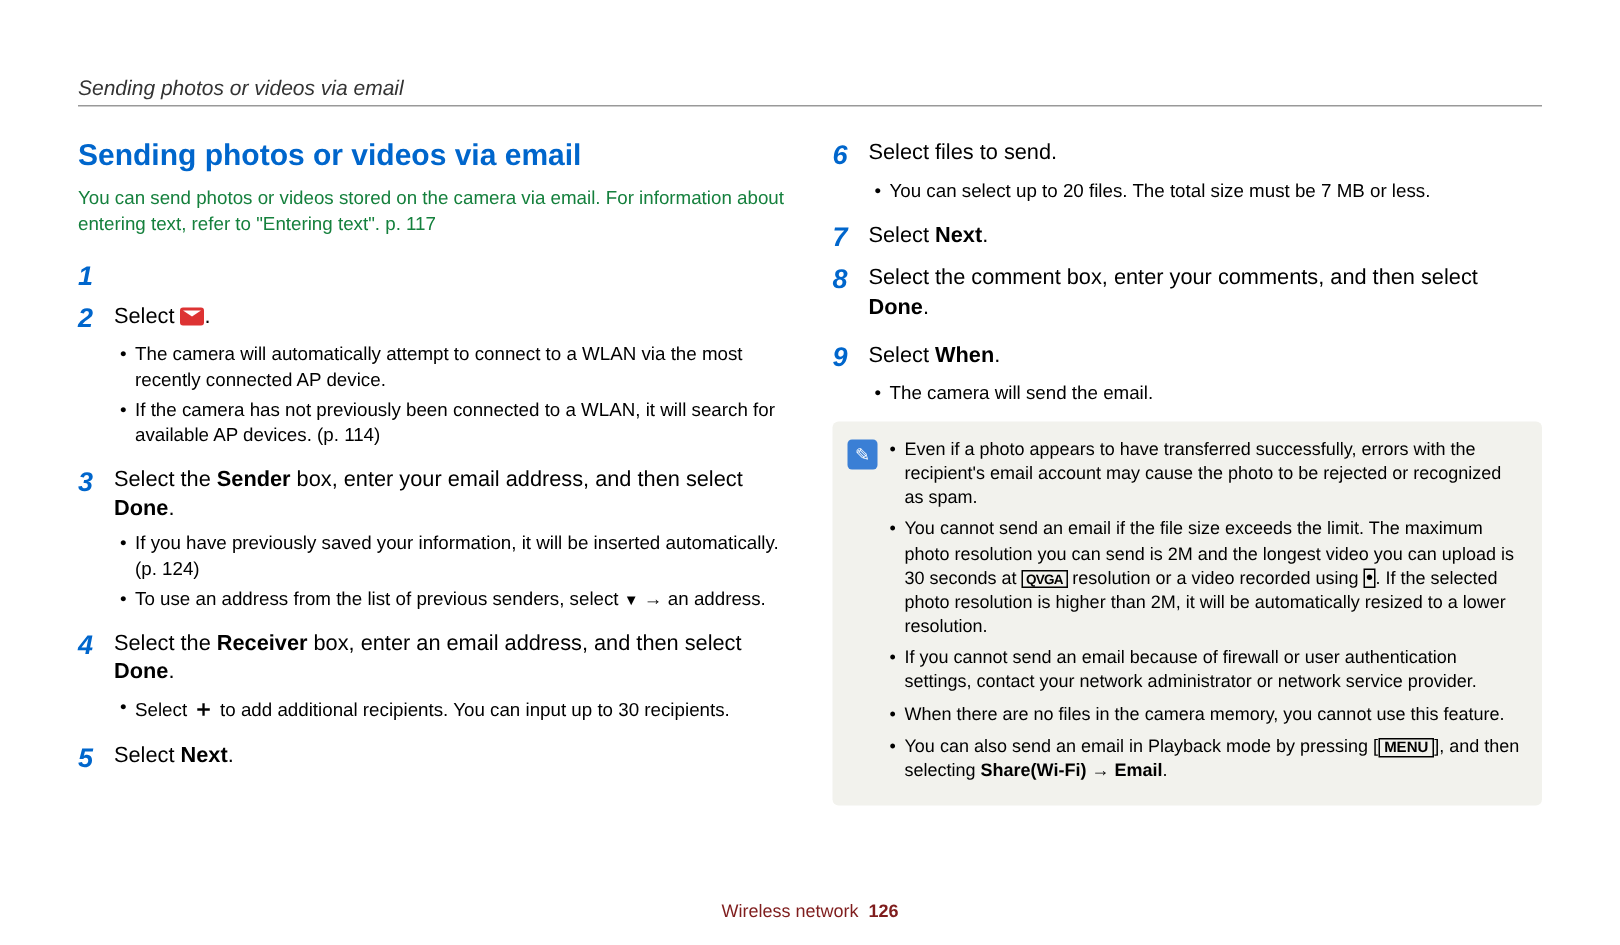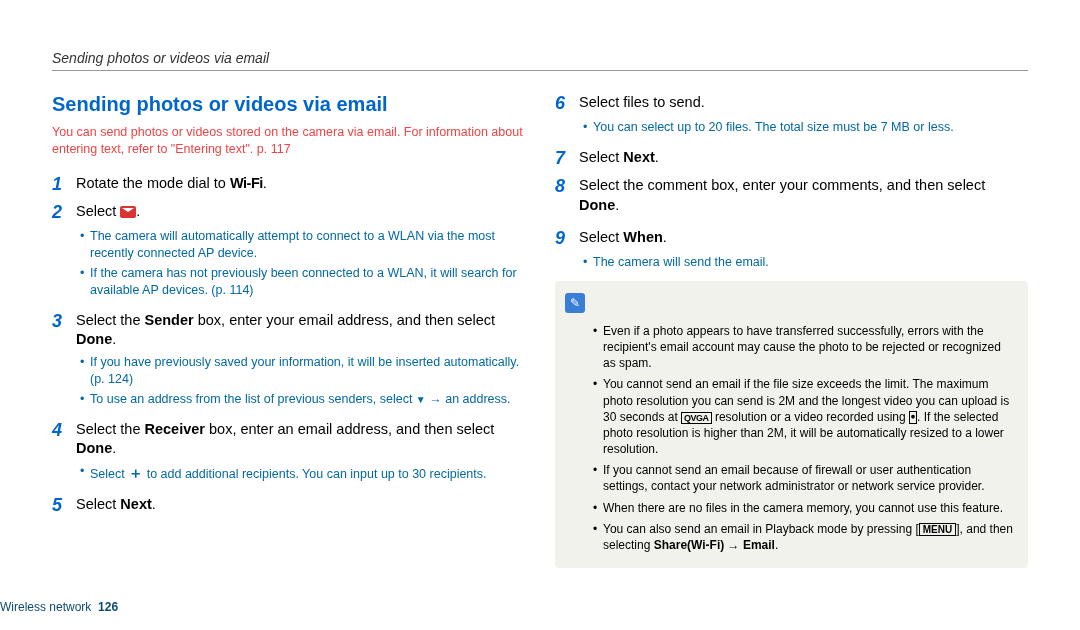--- a/index.html
+++ b/index.html
@@ -36,21 +36,21 @@
   }
   .title {
     color: #0066cc;
     font-size: 20px;
     font-weight: bold;
     margin-bottom: 6px;
   }
   .intro {
     font-size: 12.5px;
     margin-bottom: 14px;
-    color: #ef4444;
+    color: #15803d;
   }
   .step {
     display: flex;
     align-items: flex-start;
     gap: 8px;
     margin-bottom: 4px;
     font-size: 14.5px;
   }
   .step-num {
     color: #0066cc;
@@ -80,21 +80,21 @@
     width:0;height:0;
     border-left:6px solid transparent;
     border-right:6px solid transparent;
     border-top:4px solid #fff;
   }
   .sublist {
     list-style: none;
     margin: 2px 0 10px 0;
     padding-left: 28px;
     font-size: 12.5px;
-    color: #0369a1;
+    color: #000000;
   }
   .sublist li {
     position: relative;
     padding-left: 10px;
     margin-bottom: 3px;
   }
   .sublist li::before {
     content: "•";
     position: absolute;
     left: 0;
@@ -118,21 +118,20 @@
     color: #fff;
     display:flex;align-items:center;justify-content:center;
     font-size:12px;
     flex-shrink:0;
     margin-top:2px;
   }
   .note-list {
     list-style: none;
     font-size: 12px;
     line-height: 1.35;
-    margin-top: 32px;
   }
   .note-list li {
     position: relative;
     padding-left: 10px;
     margin-bottom: 5px;
   }
   .note-list li::before {
     content:"•";
     position:absolute; left:0;
   }
@@ -153,44 +152,41 @@
   .menu-box {
     font-weight:bold;
     border:1px solid #000;
     font-size:10px;
     padding:0 3px;
   }
   .footer {
     position:absolute;
     bottom:16px;
     width:100%;
-    text-align:left;
+    text-align:center;
     font-size:12px;
-    color:#0c4a6e;
+    color:#7f1d1d;
   }
   .footer .pn { font-weight:bold; }
 </style>
 </head>
 <body>
 
 <div class="page">
   <div class="header">Sending photos or videos via email</div>
   <hr class="hr">
 
   <div class="columns">
 
     <div class="col">
       <div class="title">Sending photos or videos via email</div>
       <div class="intro">You can send photos or videos stored on the camera via email. For information about entering text, refer to "Entering text". p. 117</div>
 
       <div class="step">
         <span class="step-num">1</span>
-        <span class="step-body">
-          <span>Rotate the mode dial to </span><span class="wifi">Wi-Fi</span><span>.</span>
-        </span>
       </div>
 
       <div class="step">
         <span class="step-num">2</span>
         <span class="step-body">
           <span>Select </span><span class="icon-email"></span><span>.</span>
         </span>
       </div>
       <ul class="sublist">
         <li>The camera will automatically attempt to connect to a WLAN via the most recently connected AP device.</li>

